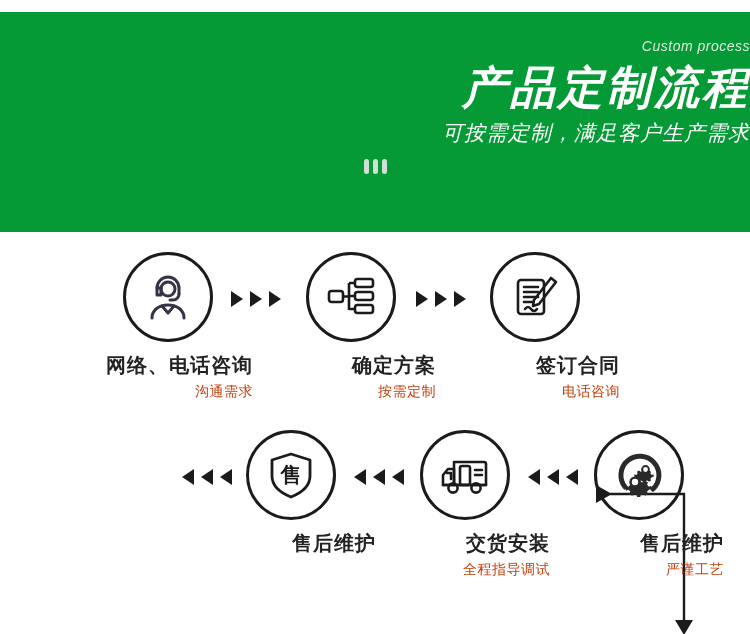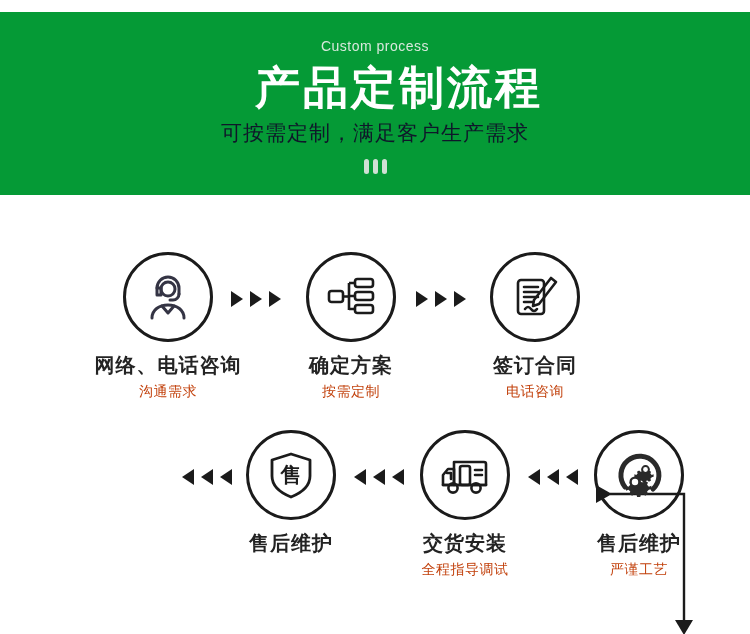--- a/index.html
+++ b/index.html
@@ -15,23 +15,24 @@
     font-family: "Liberation Sans", "DejaVu Sans", sans-serif;
     color: #2b2b33;
   }
 
   
   #banner {
     position: absolute;
     left: 0;
     top: 12px;
     width: 750px;
-    height: 183px;
+    height: 220px;
     background: #059A36;
-    text-align: center;
+    text-align: right;
+    font-style: italic;
   }
   #banner-eyebrow {
     margin-top: 27px;
     font-size: 14px;
     letter-spacing: 0.5px;
     color: #d9e8dd;
     line-height: 1;
   }
   #banner-title {
     margin-top: 10px;
@@ -39,21 +40,21 @@
     font-weight: bold;
     letter-spacing: 3px;
     color: #ffffff;
     line-height: 1.12;
     padding-left: 48px;
   }
   #banner-subtitle {
     margin-top: 9px;
     font-size: 21px;
     letter-spacing: 1px;
-    color: #0f172a;
+    color: #ffffff;
     line-height: 1;
   }
   #banner-deco {
     margin-top: 16px;
     display: flex;
     justify-content: center;
     gap: 4px;
   }
   #banner-deco span {
     display: block;
@@ -68,21 +69,21 @@
     position: absolute;
     left: 0;
     top: 195px;
     width: 750px;
     height: 439px;
   }
 
   .step {
     position: absolute;
     width: 170px;
-    text-align: center;
+    text-align: right;
   }
   .step-circle {
     width: 90px;
     height: 90px;
     margin: 0 auto;
     border: 3px solid #1b1b1b;
     border-radius: 50%;
     box-sizing: border-box;
     display: flex;
     align-items: center;

